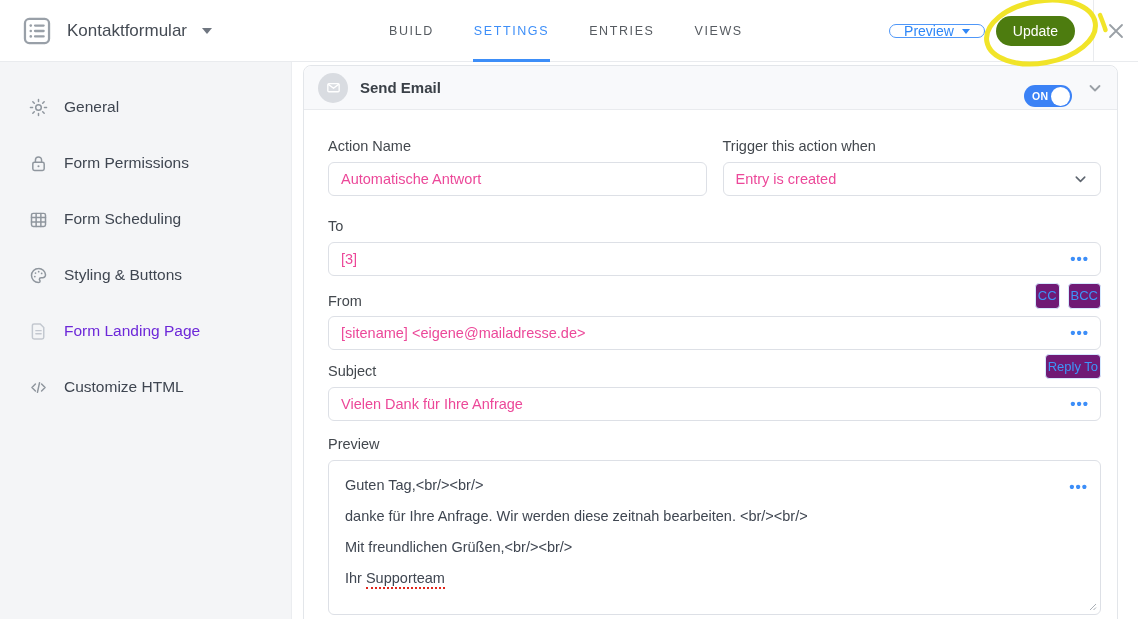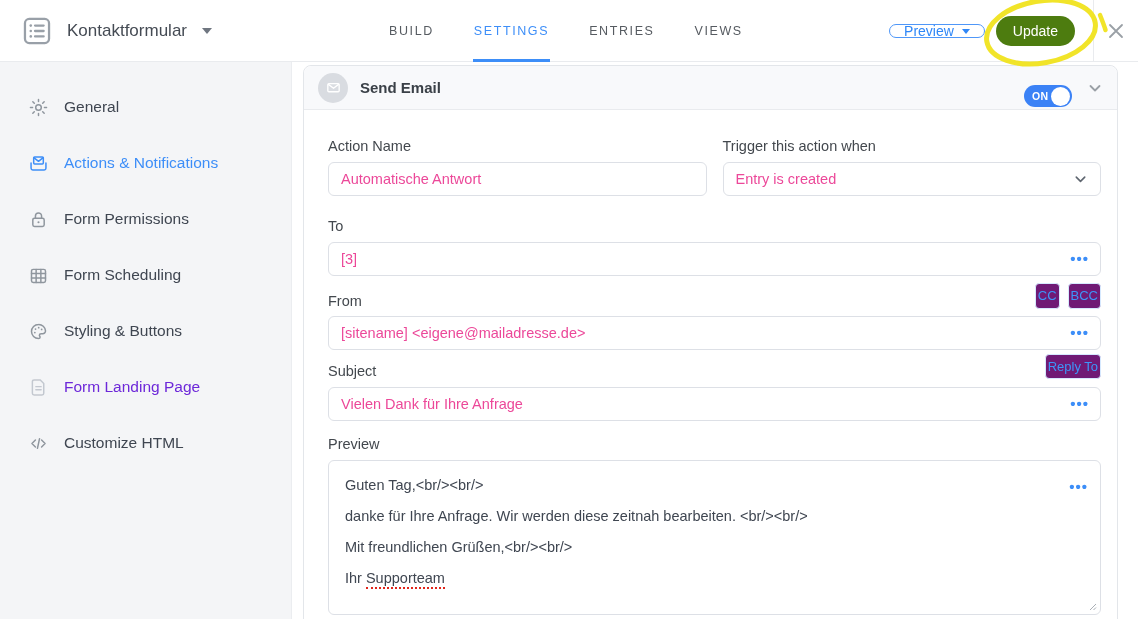--- a/index.html
+++ b/index.html
@@ -137,30 +137,20 @@
   <div class="side-item">
     <span class="icn">
       <svg width="21" height="21" viewBox="0 0 24 24" fill="none" stroke="currentColor" stroke-width="1.7" stroke-linecap="round">
         <circle cx="12" cy="12" r="3.2"></circle>
         <path d="M12 2.8v2.4M12 18.8v2.4M2.8 12h2.4M18.8 12h2.4M5.5 5.5l1.7 1.7M16.8 16.8l1.7 1.7M18.5 5.5l-1.7 1.7M7.2 16.8l-1.7 1.7"></path>
       </svg>
     </span>
     <span>General</span>
   </div>
 
-  <div class="side-item active">
-    <span class="icn">
-      <svg width="21" height="21" viewBox="0 0 24 24" fill="none" stroke="currentColor" stroke-width="1.7" stroke-linecap="round" stroke-linejoin="round">
-        <path d="M3.5 11.5v6a2 2 0 0 0 2 2h13a2 2 0 0 0 2-2v-6"></path>
-        <rect x="6.5" y="4.5" width="11" height="8" rx="1"></rect>
-        <path d="M7 5.5l5 4 5-4"></path>
-      </svg>
-    </span>
-    <span>Actions &amp; Notifications</span>
-  </div>
 
   <div class="side-item">
     <span class="icn">
       <svg width="21" height="21" viewBox="0 0 24 24" fill="none" stroke="currentColor" stroke-width="1.7" stroke-linecap="round">
         <rect x="5.5" y="10.5" width="13" height="9.5" rx="2"></rect>
         <path d="M8.5 10.5V8a3.5 3.5 0 0 1 7 0v2.5"></path>
         <circle cx="12" cy="15.2" r="1.2" fill="currentColor" stroke="none"></circle>
       </svg>
     </span>
     <span>Form Permissions</span>

